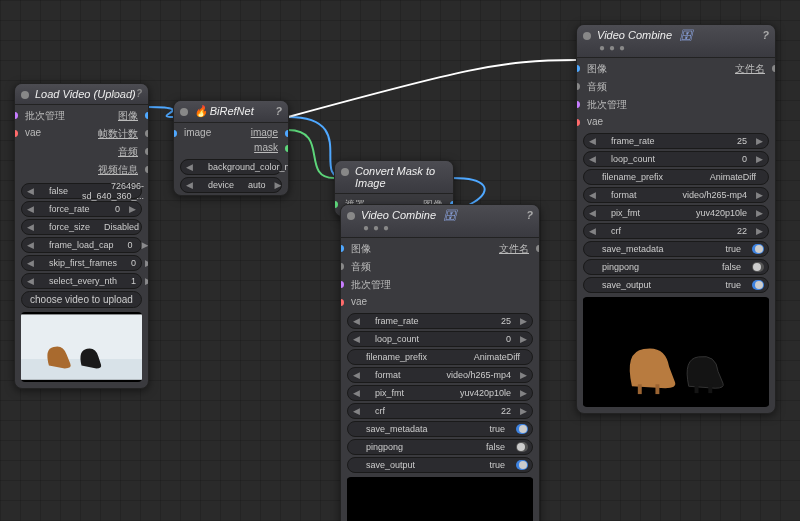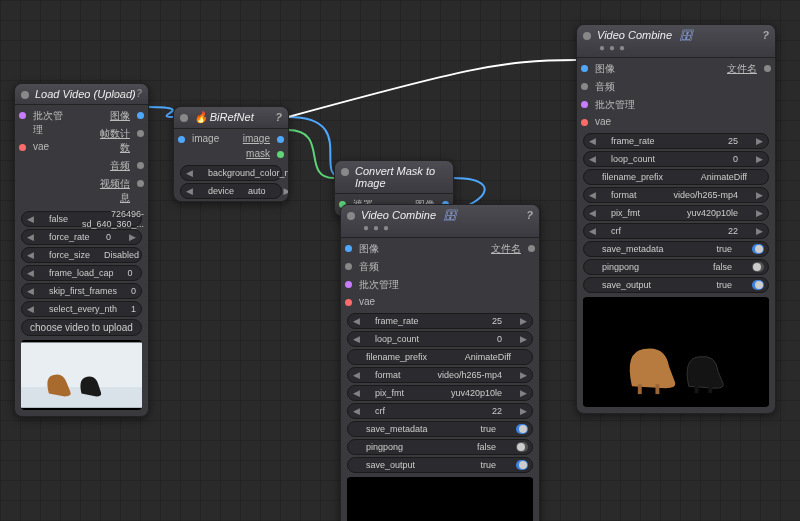--- a/index.html
+++ b/index.html
@@ -47,28 +47,28 @@
   .io.out::after  { right:-4px; }
   .io.out::before { display:none; }
   .c-img::before,.c-img::after{background:#4fa8ff;}
   .c-mask::before,.c-mask::after{background:#5dd67a;}
   .c-latent::before,.c-latent::after{background:#c77dff;}
   .c-txt::before,.c-txt::after{background:#888;}
   .c-vae::before,.c-vae::after{background:#ff6b6b;}
   .row { display:flex; align-items:center; background:#2b2b2f; border:1px solid #1a1a1a; border-radius:9px; margin:2px 6px; padding:1px 4px; height:16px; font-size:9px; color:#ccc; }
   .row .arr { opacity:.55; padding:0 1px; font-size:9px; }
   .row .lab { flex:0 0 auto; padding:0 14px; }
-  .row .val { flex:1; text-align:right; padding-right:17px; }
+  .row .val { flex:1; text-align:right; padding-right:8px; }
   .row .tog { width:12px; height:10px; background:#555; border-radius:5px; position:relative; margin-left:3px; }
   .row .tog.on { background:#3d82e0; }
   .row .tog::after { content:""; position:absolute; top:1px; width:8px; height:8px; border-radius:50%; background:#ccc; }
   .row .tog::after { left:1px; }
   .row .tog.on::after { left:auto; right:1px; }
   .btn { background:#2b2b2f; border:1px solid #1a1a1a; border-radius:9px; margin:2px 6px; padding:2px 0; text-align:center; font-size:10px; color:#ccc; }
-  .iogrid { display:flex; padding:2px 8px;justify-content:space-between; }
+  .iogrid { display:flex; padding:2px 0;justify-content:space-between; }
   .iogrid .col { flex:1; }
   .preview { margin:4px 6px 6px; background:#000; border-radius:4px; overflow:hidden; position:relative; }
   .iconstrip { display:flex; gap:4px; align-items:center; }
   .iconstrip span { color:#888; font-size:10px; }
   .help { color:#888; font-weight:bold; }
 </style>
 </head>
 <body>
 
 <svg class="wires">
@@ -141,21 +141,21 @@
   <div class="preview" style="height:70px;">
     <svg viewBox="0 0 130 70" width="100%" height="100%">
       <rect width="130" height="70" fill="#e8eef2"></rect>
       <rect y="48" width="130" height="22" fill="#d8e2e8"></rect>
       <path d="M30 55 q-5 -18 5 -20 q10 -3 14 8 l4 10 q2 5 -6 5 z" fill="#a96a2e"></path>
       <path d="M65 55 q-4 -16 6 -18 q9 -2 12 8 l3 9 q1 4 -5 4 z" fill="#1a1a1a"></path>
     </svg>
   </div>
 </div>
 
-<div class="node" style="left:173px; top:106px; width:116px;">
+<div class="node" style="left:173px; top:100px; width:116px;">
   <div class="title">
     <span class="dot"></span>
     <span class="fire">🔥</span><span>BiRefNet</span>
     <span class="icons help">?</span>
   </div>
   <div class="iogrid">
     <div class="col">
       <div class="io in c-img">image</div>
     </div>
     <div class="col">

